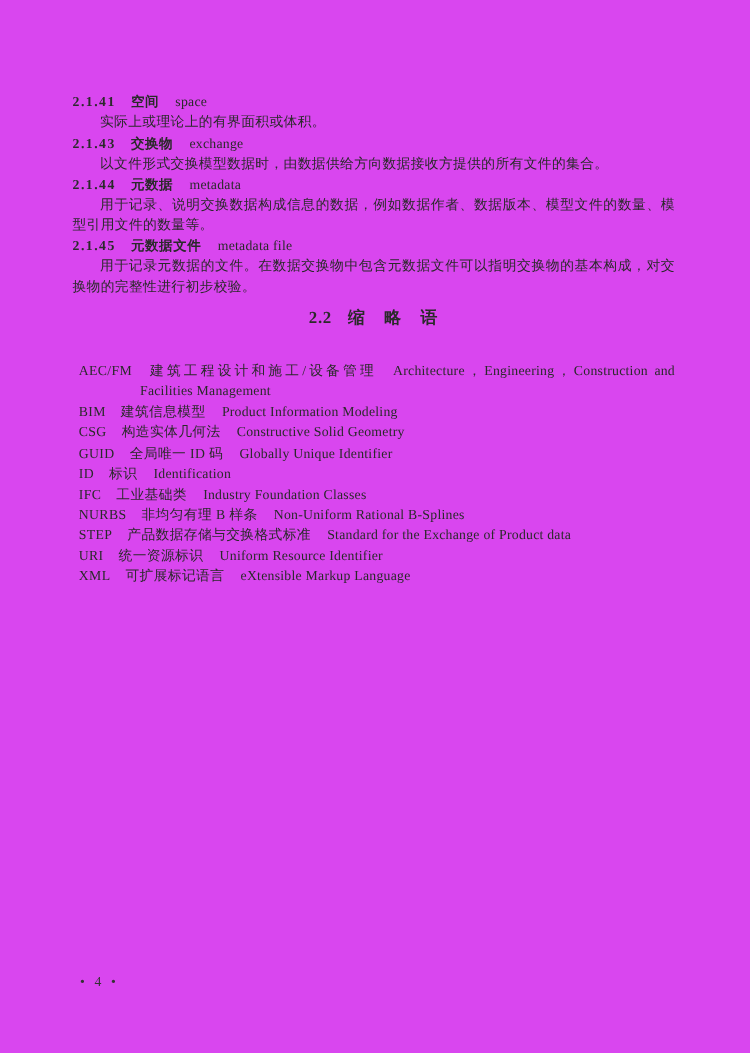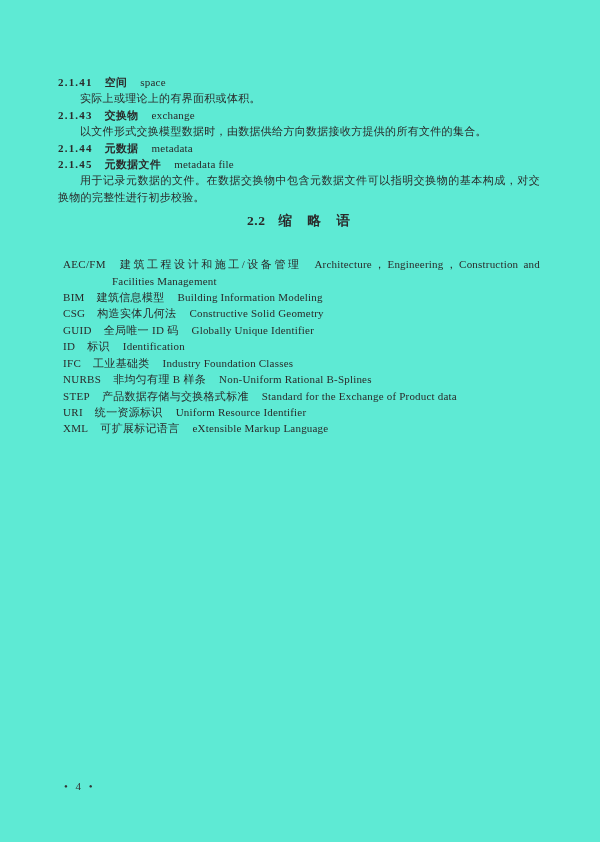--- a/index.html
+++ b/index.html
@@ -9,21 +9,21 @@
     background: #ffffff;
     font-family: "Liberation Serif", "DejaVu Serif", serif;
     font-size: 11px;
     color: #2a2a2a;
     position: relative;
     overflow: hidden;
   }
   .page {
     position: absolute;
     inset: 0;
-    background: #5eead4;
+    background: #d946ef;
   }
   .content {
     position: absolute;
     left: 58px;
     top: 74px;
     width: 482px;
   }
   .term-head {
     line-height: 16.4px;
     white-space: nowrap;
@@ -103,20 +103,21 @@
           <div class="term-head">
             <span class="term-num">2.1.43</span><span class="term-zh">交换物</span><span class="term-en">exchange</span>
           </div>
           <p class="term-def">以文件形式交换模型数据时，由数据供给方向数据接收方提供的所有文件的集合。</p>
         </div>
 
         <div class="term">
           <div class="term-head">
             <span class="term-num">2.1.44</span><span class="term-zh">元数据</span><span class="term-en">metadata</span>
           </div>
+          <p class="term-def">用于记录、说明交换数据构成信息的数据，例如数据作者、数据版本、模型文件的数量、模型引用文件的数量等。</p>
         </div>
 
         <div class="term">
           <div class="term-head">
             <span class="term-num">2.1.45</span><span class="term-zh">元数据文件</span><span class="term-en">metadata file</span>
           </div>
           <p class="term-def">用于记录元数据的文件。在数据交换物中包含元数据文件可以指明交换物的基本构成，对交换物的完整性进行初步校验。</p>
         </div>
       </div>
 
@@ -125,21 +126,21 @@
     </div>
 
     <div class="abbr-list">
 
 
         <div class="abbr-row">
           <span class="abbr-code">AEC/FM</span><span class="abbr-zh">建筑工程设计和施工/设备管理</span><span class="abbr-en">Architecture，Engineering，Construction and Facilities Man­agement</span>
         </div>
 
         <div class="abbr-row">
-          <span class="abbr-code">BIM</span><span class="abbr-zh">建筑信息模型</span><span class="abbr-en">Building Information Modeling</span>
+          <span class="abbr-code">BIM</span><span class="abbr-zh">建筑信息模型</span><span class="abbr-en">Product Information Modeling</span>
         </div>
 
         <div class="abbr-row">
           <span class="abbr-code">CSG</span><span class="abbr-zh">构造实体几何法</span><span class="abbr-en">Constructive Solid Geometry</span>
         </div>
 
 
         <div class="abbr-row">
           <span class="abbr-code">GUID</span><span class="abbr-zh">全局唯一 ID 码</span><span class="abbr-en">Globally Unique Identifier</span>
         </div>

